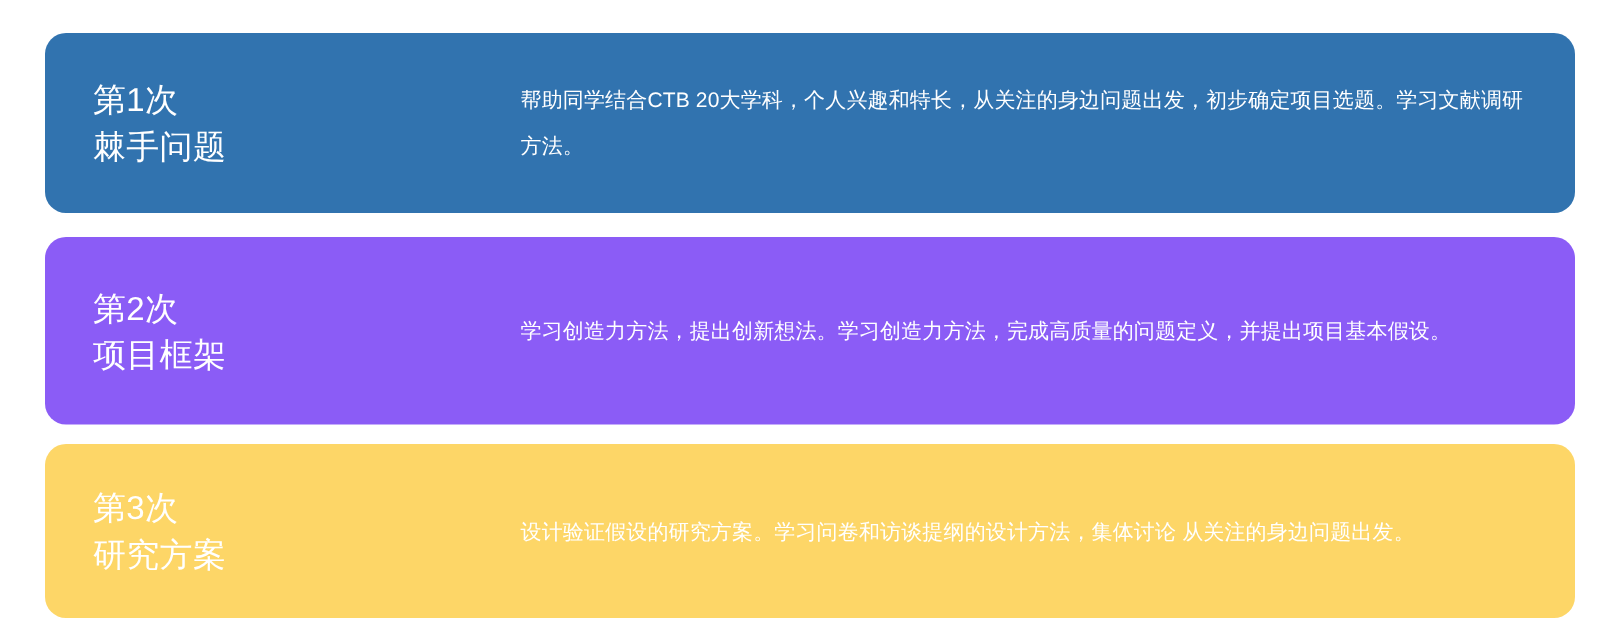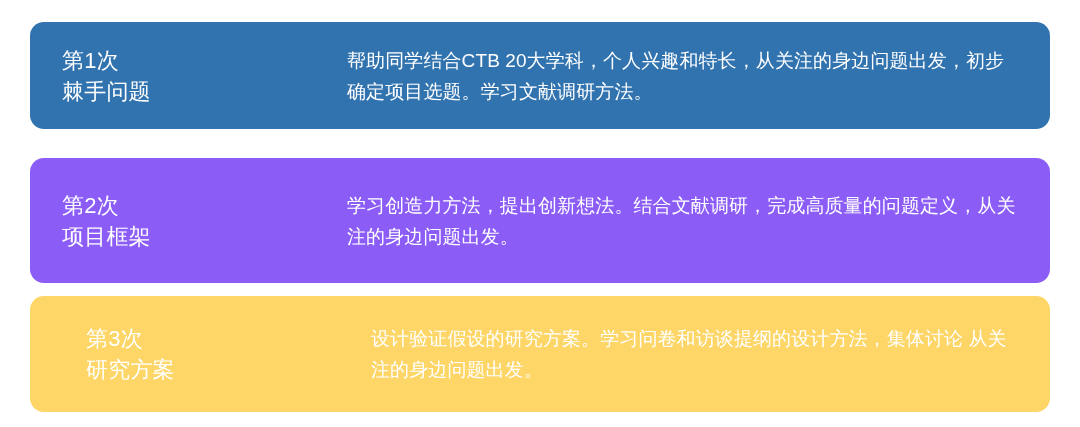--- a/index.html
+++ b/index.html
@@ -26,51 +26,50 @@
     left: 30px;
     width: 1020px;
     border-radius: 14px;
     display: flex;
     flex-direction: row;
     align-items: center;
     box-sizing: border-box;
   }
   .card-1 {
     top: 22px;
-    height: 107px;
+    height: 120px;
     background: #3173AF;
   }
   .card-2 {
     top: 158px;
     height: 125px;
     background: #8b5cf6;
   }
   .card-3 {
     top: 296px;
     height: 116px;
     background: #FDD667;
-    padding-left: 24px;
   }
   .card-title {
     flex: 0 0 317px;
     padding-left: 32px;
     box-sizing: border-box;
     color: #ffffff;
     font-size: 22px;
     line-height: 31px;
     font-weight: 400;
     letter-spacing: 0.2px;
     white-space: pre-line;
   }
   .card-body {
     flex: 1 1 auto;
     padding-right: 30px;
     box-sizing: border-box;
     color: #ffffff;
-    font-size: 19px;
+    font-size: 14px;
     line-height: 31px;
     font-weight: 400;
     letter-spacing: 0.1px;
     text-align: left;
   }
   .card-1 .card-title, .card-1 .card-body { color: #ffffff; }
   .card-2 .card-title, .card-2 .card-body { color: #ffffff; }
   .card-3 .card-title, .card-3 .card-body { color: #ffffff; }
 </style>
 </head>
@@ -80,21 +79,21 @@
 
   <div class="session-card card-1">
     <div class="card-title">第1次
 棘手问题</div>
     <div class="card-body">帮助同学结合CTB 20大学科，个人兴趣和特长，从关注的身边问题出发，初步确定项目选题。学习文献调研方法。</div>
   </div>
 
   <div class="session-card card-2">
     <div class="card-title">第2次
 项目框架</div>
-    <div class="card-body">学习创造力方法，提出创新想法。结合文献调研，完成高质量的问题定义，从关注的身边问题出发。</div>
+    <div class="card-body">学习创造力方法，提出创新想法。学习创造力方法，完成高质量的问题定义，并提出项目基本假设。</div>
   </div>
 
   <div class="session-card card-3">
     <div class="card-title">第3次
 研究方案</div>
     <div class="card-body">设计验证假设的研究方案。学习问卷和访谈提纲的设计方法，集体讨论 从关注的身边问题出发。</div>
   </div>
 
 </div>
 

